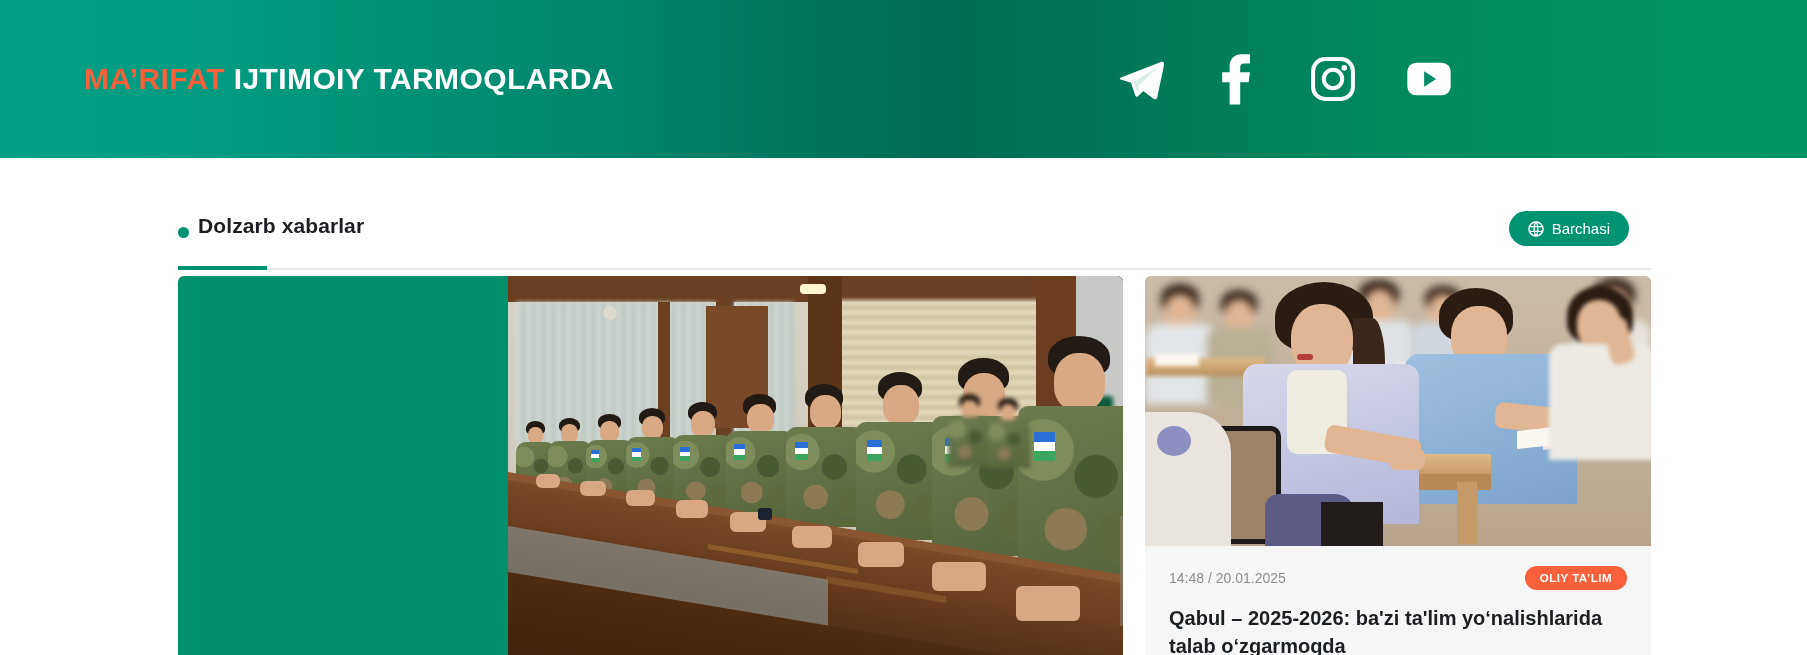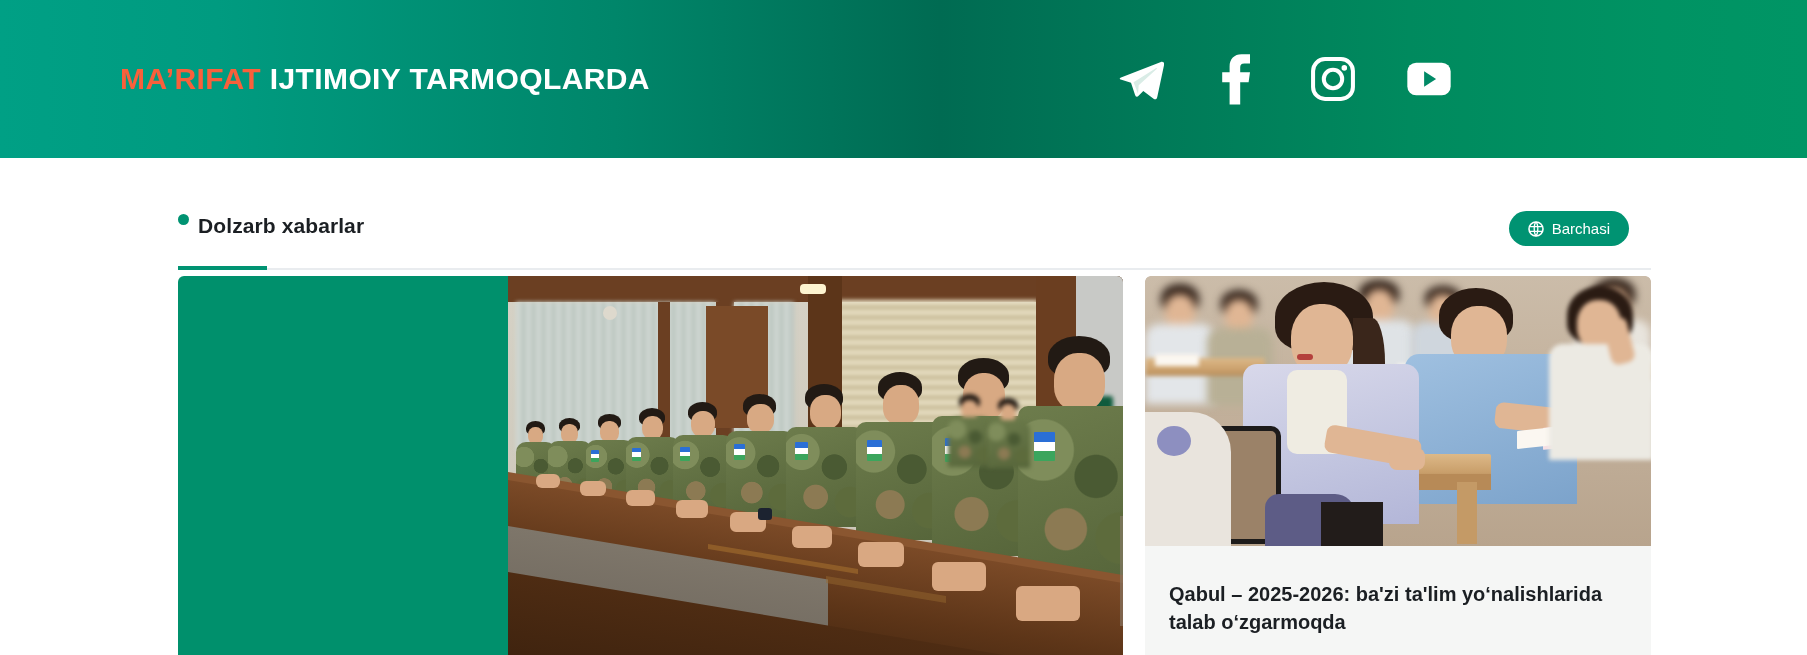--- a/index.html
+++ b/index.html
@@ -20,21 +20,21 @@
         #00866a 34%,
         #006b52 52%,
         #007a58 64%,
         #008a5e 78%,
         #009363 92%,
         #009565 100%);
     display: flex;
     align-items: center;
   }
   .brand {
-    margin-left: 120px;
+    margin-left: 84px;
     font-size: 30px;
     font-weight: bold;
     letter-spacing: 0.4px;
     white-space: nowrap;
   }
   .brand .accent { color: #f9603b; }
   .brand .plain  { color: #ffffff; }
 
   .socials {
     position: absolute;
@@ -59,21 +59,21 @@
     background: #ffffff;
   }
   .section-head {
     position: absolute;
     left: 178px; top: 50px;
     width: 1473px;
     height: 62px;
     border-bottom: 2px solid #e9ecef;
   }
   .sec-title-wrap {
-    display: flex; align-items: flex-start; gap: 9px;
+    display: flex; align-items: flex-end; gap: 9px;
     padding-top: 6px;
   }
   .sec-dot {
     width: 11px; height: 11px; border-radius: 50%;
     background: #009372;
     flex: none;
   }
   .sec-title {
     font-size: 21px; font-weight: bold; color: #1b1f23;
     letter-spacing: 0.1px;
@@ -494,19 +494,23 @@
 
           <div class="chair" style="left:36px;top:150px;width:100px;height:118px;"></div>
           <div style="position:absolute;left:0;top:136px;width:86px;height:134px;background:#e9e4dd;border-radius:0 40px 0 0;"></div>
           <div style="position:absolute;left:12px;top:150px;width:34px;height:30px;background:#8d8fc0;border-radius:50%;"></div>
           <div style="position:absolute;left:120px;top:218px;width:90px;height:52px;background:#5d5c86;border-radius:14px 20px 0 0;"></div>
           <div style="position:absolute;left:176px;top:226px;width:62px;height:44px;background:#221c1a;"></div>
         </div>
       </div>
 
       <div class="side-body">
+        <div class="side-meta">
+          <span class="side-date">14:48 / 20.01.2025</span>
+          <span class="badge">OLIY TA’LIM</span>
+        </div>
         <div class="side-title">Qabul – 2025-2026: ba'zi ta'lim yo‘nalishlarida talab o‘zgarmoqda</div>
       </div>
 
     </div>
 
   </div>
 </div>
 
 </body></html>

